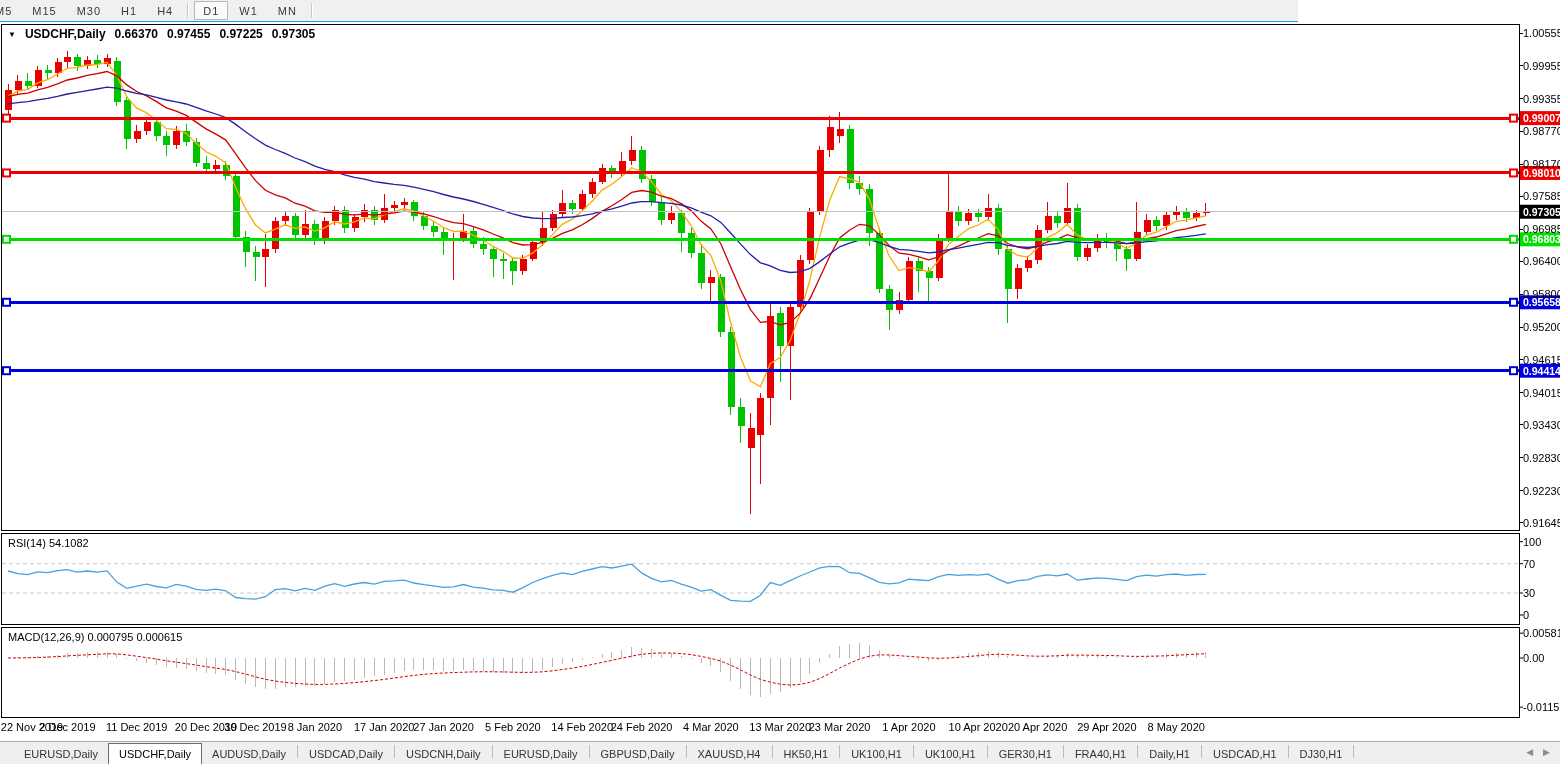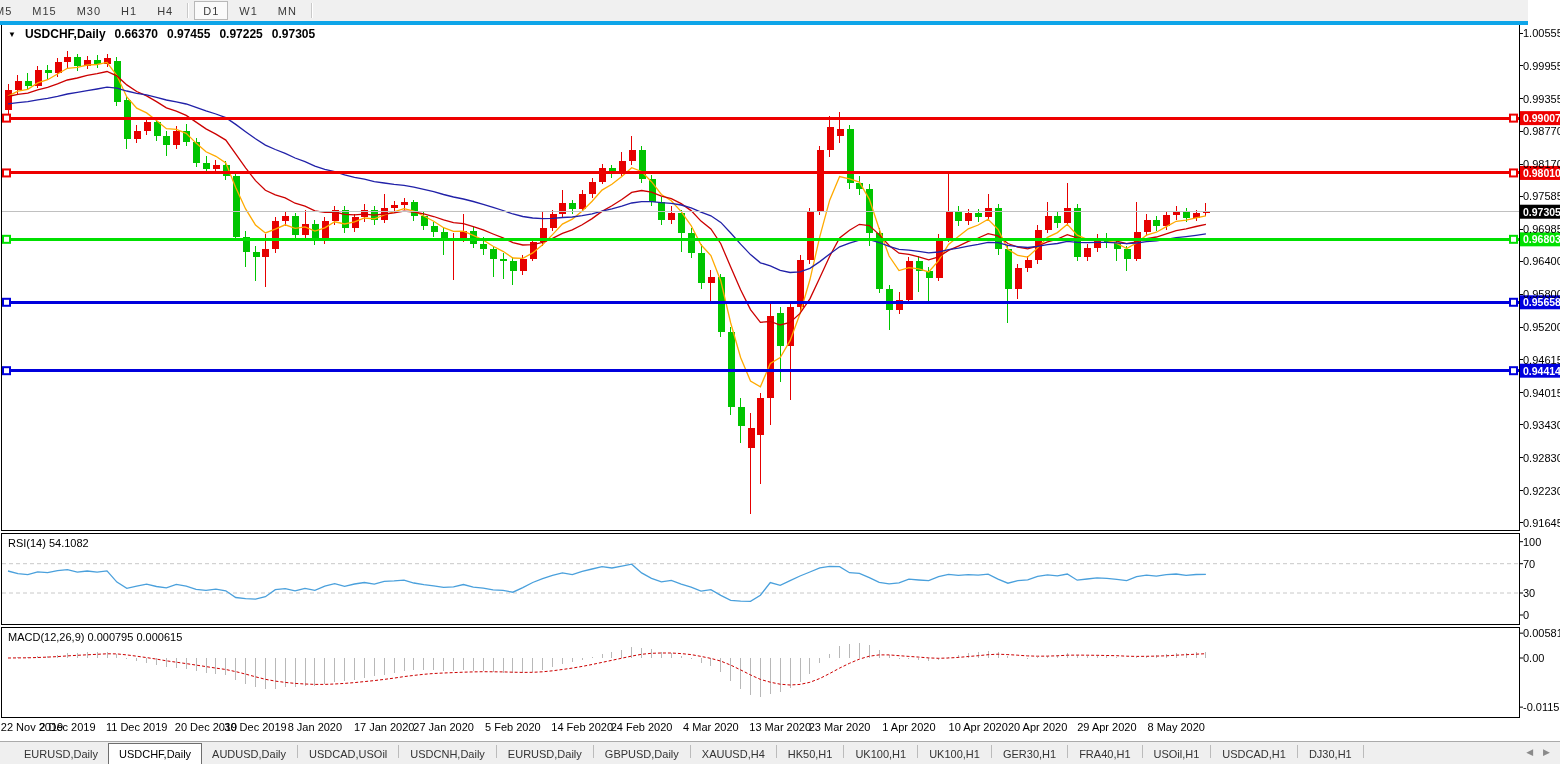--- a/index.html
+++ b/index.html
@@ -1,20 +1,20 @@
 <!DOCTYPE html>
 <html><head>
 <meta charset="utf-8">
 <style>
   html,body{margin:0;padding:0;background:#fff;}
   #app{position:relative;width:1560px;height:764px;overflow:hidden;font-family:"Liberation Sans",sans-serif;background:#fff;}
   #chart-svg{position:absolute;left:0;top:0;z-index:1;}
   .overlay{position:absolute;z-index:2;}
   
-  #toolbar{left:0;top:0;width:1528px;height:21px;background:#f0f0f0;border-bottom:4px solid #0ea5e9;
+  #toolbar{left:0;top:0;width:1298px;height:21px;background:#f0f0f0;border-bottom:1px solid #0ea5e9;
            display:flex;align-items:center;overflow:hidden;white-space:nowrap;}
   .tf-btn{display:inline-flex;align-items:center;justify-content:center;height:17px;padding:0 8px;margin:0 1px;
           font-size:11px;color:#3a3a3a;border:1px solid transparent;letter-spacing:1px;}
   .tf-btn.active{background:#fafafa;border:1px solid #b8b8b8;}
   .tf-sep{display:inline-block;width:1px;height:15px;background:#c9c9c9;border-right:1px solid #fff;margin:0 4px;}
   
   #main-title{left:8px;top:27px;display:flex;align-items:center;gap:9px;font-size:12px;font-weight:700;color:#000;}
   #main-title .tri{font-size:8px;position:relative;top:0px;}
   .panel-label{font-size:11px;color:#000;}
   #rsi-label{left:8px;top:537px;text-align:right;}
@@ -528,41 +528,41 @@
 
   <div id="rsi-label" class="overlay panel-label">RSI(14) 54.1082</div>
   <div id="macd-label" class="overlay panel-label">MACD(12,26,9) 0.000795 0.000615</div>
 
   <div id="tabbar" class="overlay">
       <span style="width: 14px;"></span>
       <div class="chart-tab">EURUSD,Daily</div>
       <div class="chart-tab active">USDCHF,Daily</div>
       <div class="chart-tab">AUDUSD,Daily</div>
       <span class="tab-sep"></span>
-      <div class="chart-tab">USDCAD,USOil</div>
+      <div class="chart-tab">USDCAD,Daily</div>
       <span class="tab-sep"></span>
       <div class="chart-tab">USDCNH,Daily</div>
       <span class="tab-sep"></span>
       <div class="chart-tab">EURUSD,Daily</div>
       <span class="tab-sep"></span>
       <div class="chart-tab">GBPUSD,Daily</div>
       <span class="tab-sep"></span>
       <div class="chart-tab">XAUUSD,H4</div>
       <span class="tab-sep"></span>
       <div class="chart-tab">HK50,H1</div>
       <span class="tab-sep"></span>
       <div class="chart-tab">UK100,H1</div>
       <span class="tab-sep"></span>
       <div class="chart-tab">UK100,H1</div>
       <span class="tab-sep"></span>
       <div class="chart-tab">GER30,H1</div>
       <span class="tab-sep"></span>
       <div class="chart-tab">FRA40,H1</div>
       <span class="tab-sep"></span>
-      <div class="chart-tab">USOil,H1</div>
+      <div class="chart-tab">Daily,H1</div>
       <span class="tab-sep"></span>
       <div class="chart-tab">USDCAD,H1</div>
       <span class="tab-sep"></span>
       <div class="chart-tab">DJ30,H1</div>
       <span class="tab-sep"></span>
       <div id="tab-nav">
         <span>◀</span>
         <span>▶</span>
       </div>
     </div>

